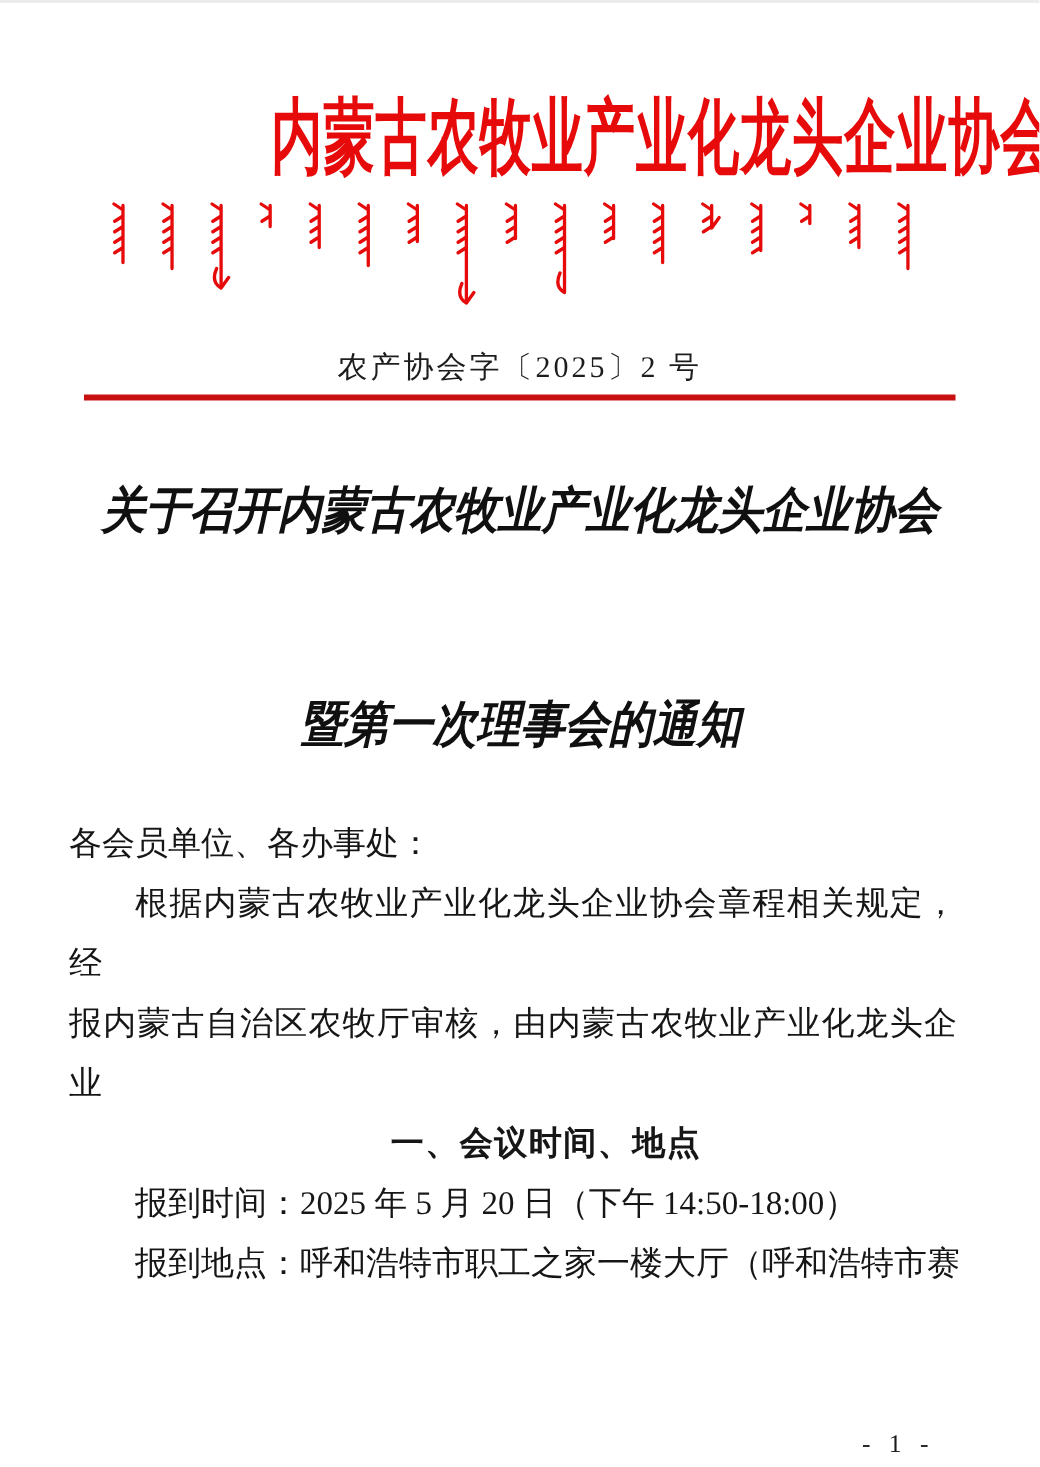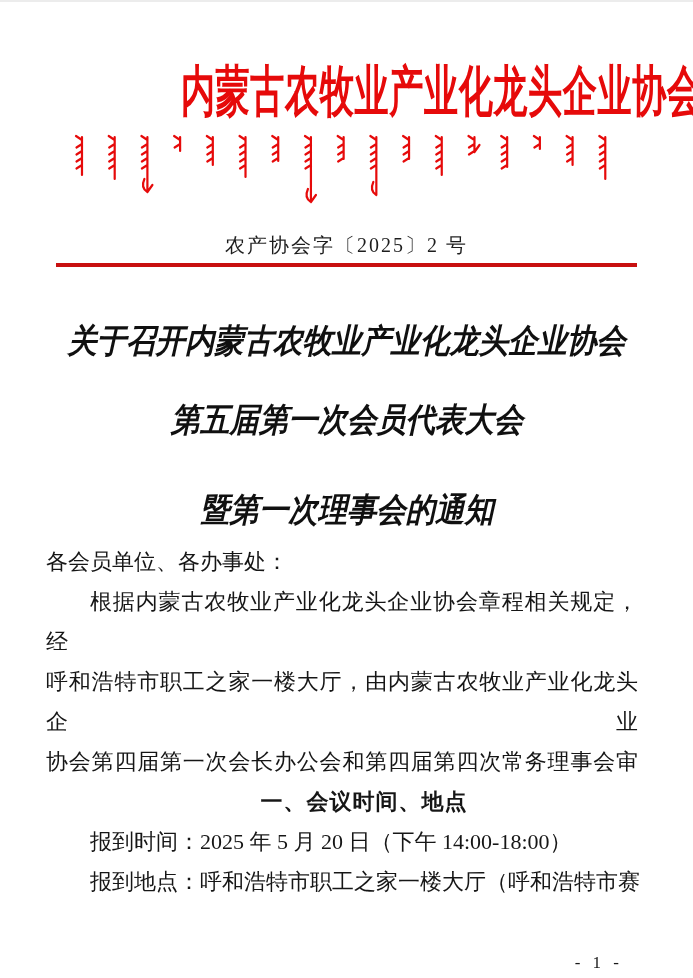--- a/index.html
+++ b/index.html
@@ -55,21 +55,21 @@
     font-weight:bold;color:#101010;font-style:italic;
   }
   .doc-title .squeeze{
     display:inline-block;
     transform:scaleX(0.89);
     transform-origin:50% 50%;
     font-size:33px;line-height:36px;
   }
   .t1{top:321px}
   .t2{top:400px}
-  .t3{top:490px}
+  .t3{top:464px}
   
   .body-block{
     position:absolute;left:46px;top:540px;width:592px;
     font-size:22px;line-height:40px;
     color:#161616;
   }
   .line{white-space:nowrap;}
   .fill{
     white-space:normal;
     text-align:justify;
@@ -118,32 +118,28 @@
       <path d="M 541.2823529411764 4 L 541.2823529411764 46 M 541.2823529411764 7 l -6 -4 M 541.2823529411764 11 l -5.5 3.5 M 541.2823529411764 18 l -5.5 3.5 M 541.2823529411764 25 l -5.5 3.5 M 541.2823529411764 32 l -5.5 3.5" fill="none" stroke="#e60a0a" stroke-width="2.2" stroke-linecap="round"></path>
     </svg>
 
   <div class="doc-number">农产协会字〔2025〕2 号</div>
 
   <div class="red-rule"></div>
 
   <div class="doc-title t1">
     <span class="squeeze">关于召开内蒙古农牧业产业化龙头企业协会</span>
   </div>
-  <div class="doc-title t2">
-    <span class="squeeze">第五届第一次会员代表大会</span>
-  </div>
   <div class="doc-title t3">
     <span class="squeeze">暨第一次理事会的通知</span>
   </div>
 
   <div class="body-block">
     <div class="line">各会员单位、各办事处：</div>
     <div class="line fill indent">根据内蒙古农牧业产业化龙头企业协会章程相关规定，经</div>
-    <div class="line fill">呼和浩特市职工之家一楼大厅，由内蒙古农牧业产业化龙头企业</div>
-    <div class="line fill">协会第四届第一次会长办公会和第四届第四次常务理事会审</div>
+    <div class="line fill">报内蒙古自治区农牧厅审核，由内蒙古农牧业产业化龙头企业</div>
     <div class="line indent heading">一、会议时间、地点</div>
-    <div class="line indent">报到时间：2025 年 5 月 20 日（下午 14:00-18:00）</div>
+    <div class="line indent">报到时间：2025 年 5 月 20 日（下午 14:50-18:00）</div>
     <div class="line indent">报到地点：呼和浩特市职工之家一楼大厅（呼和浩特市赛</div>
   </div>
 
   <div class="page-num">- 1 -</div>
 
 </div>
 
 </body></html>

